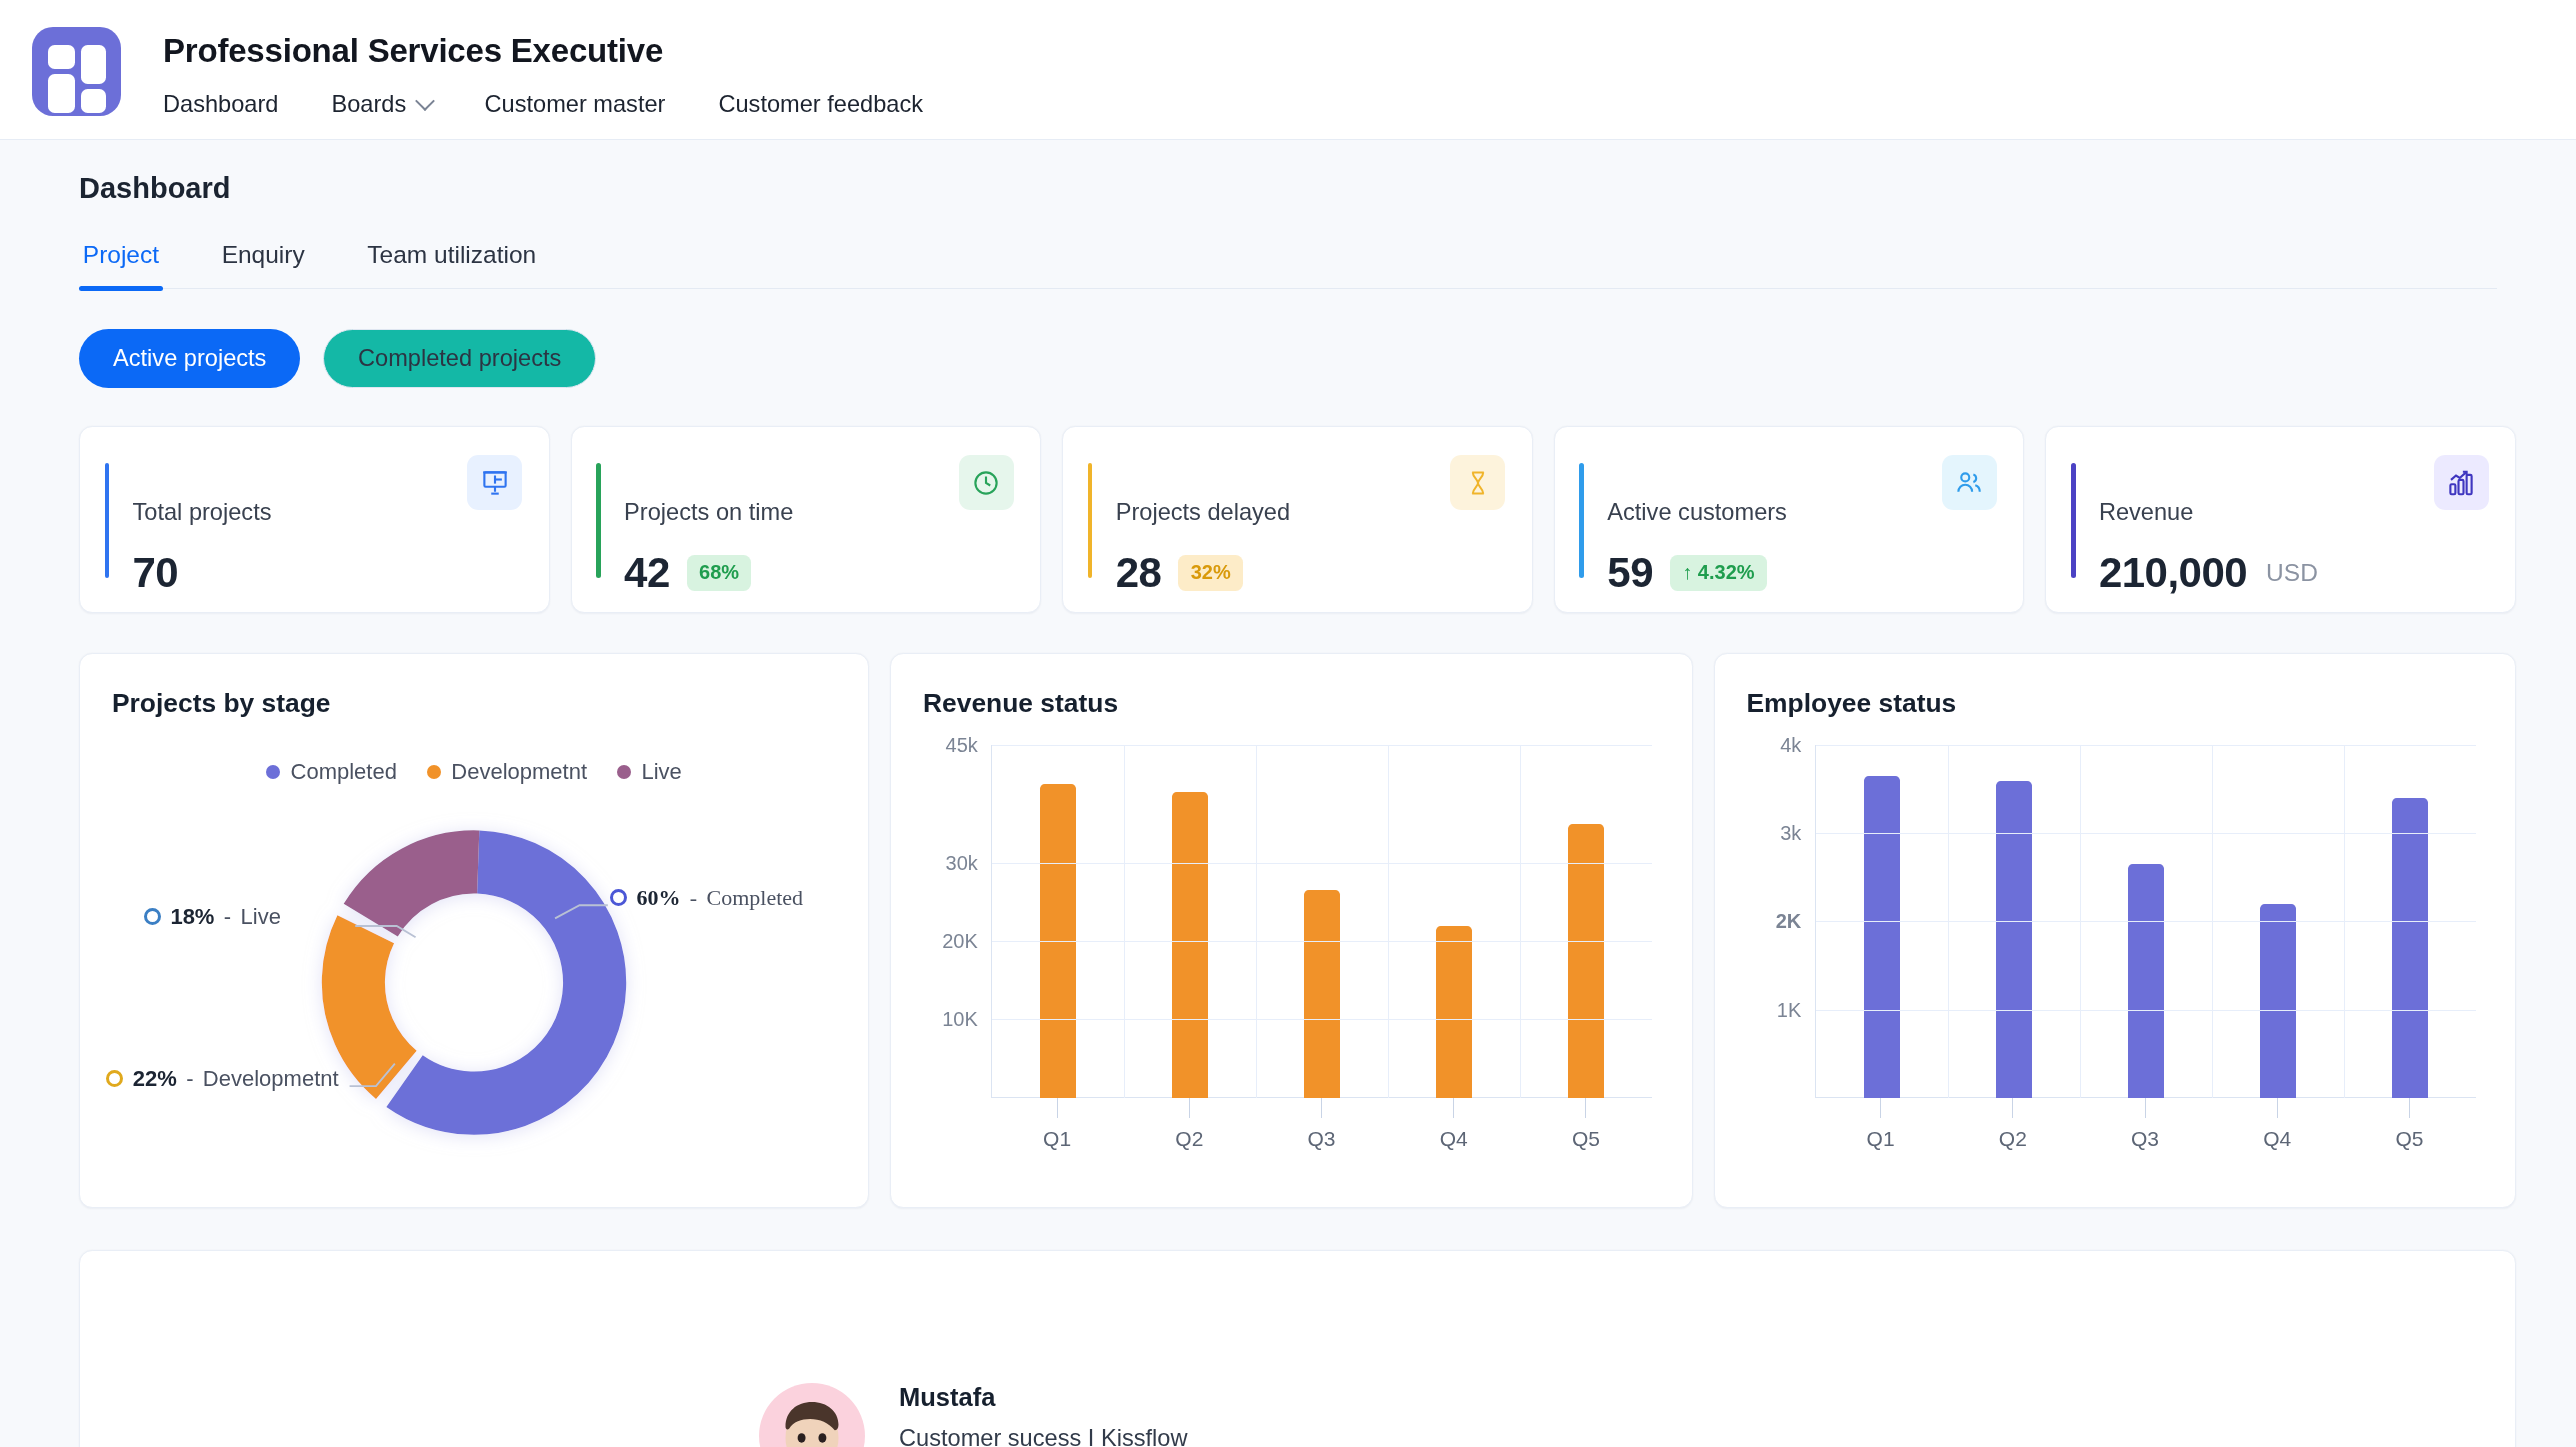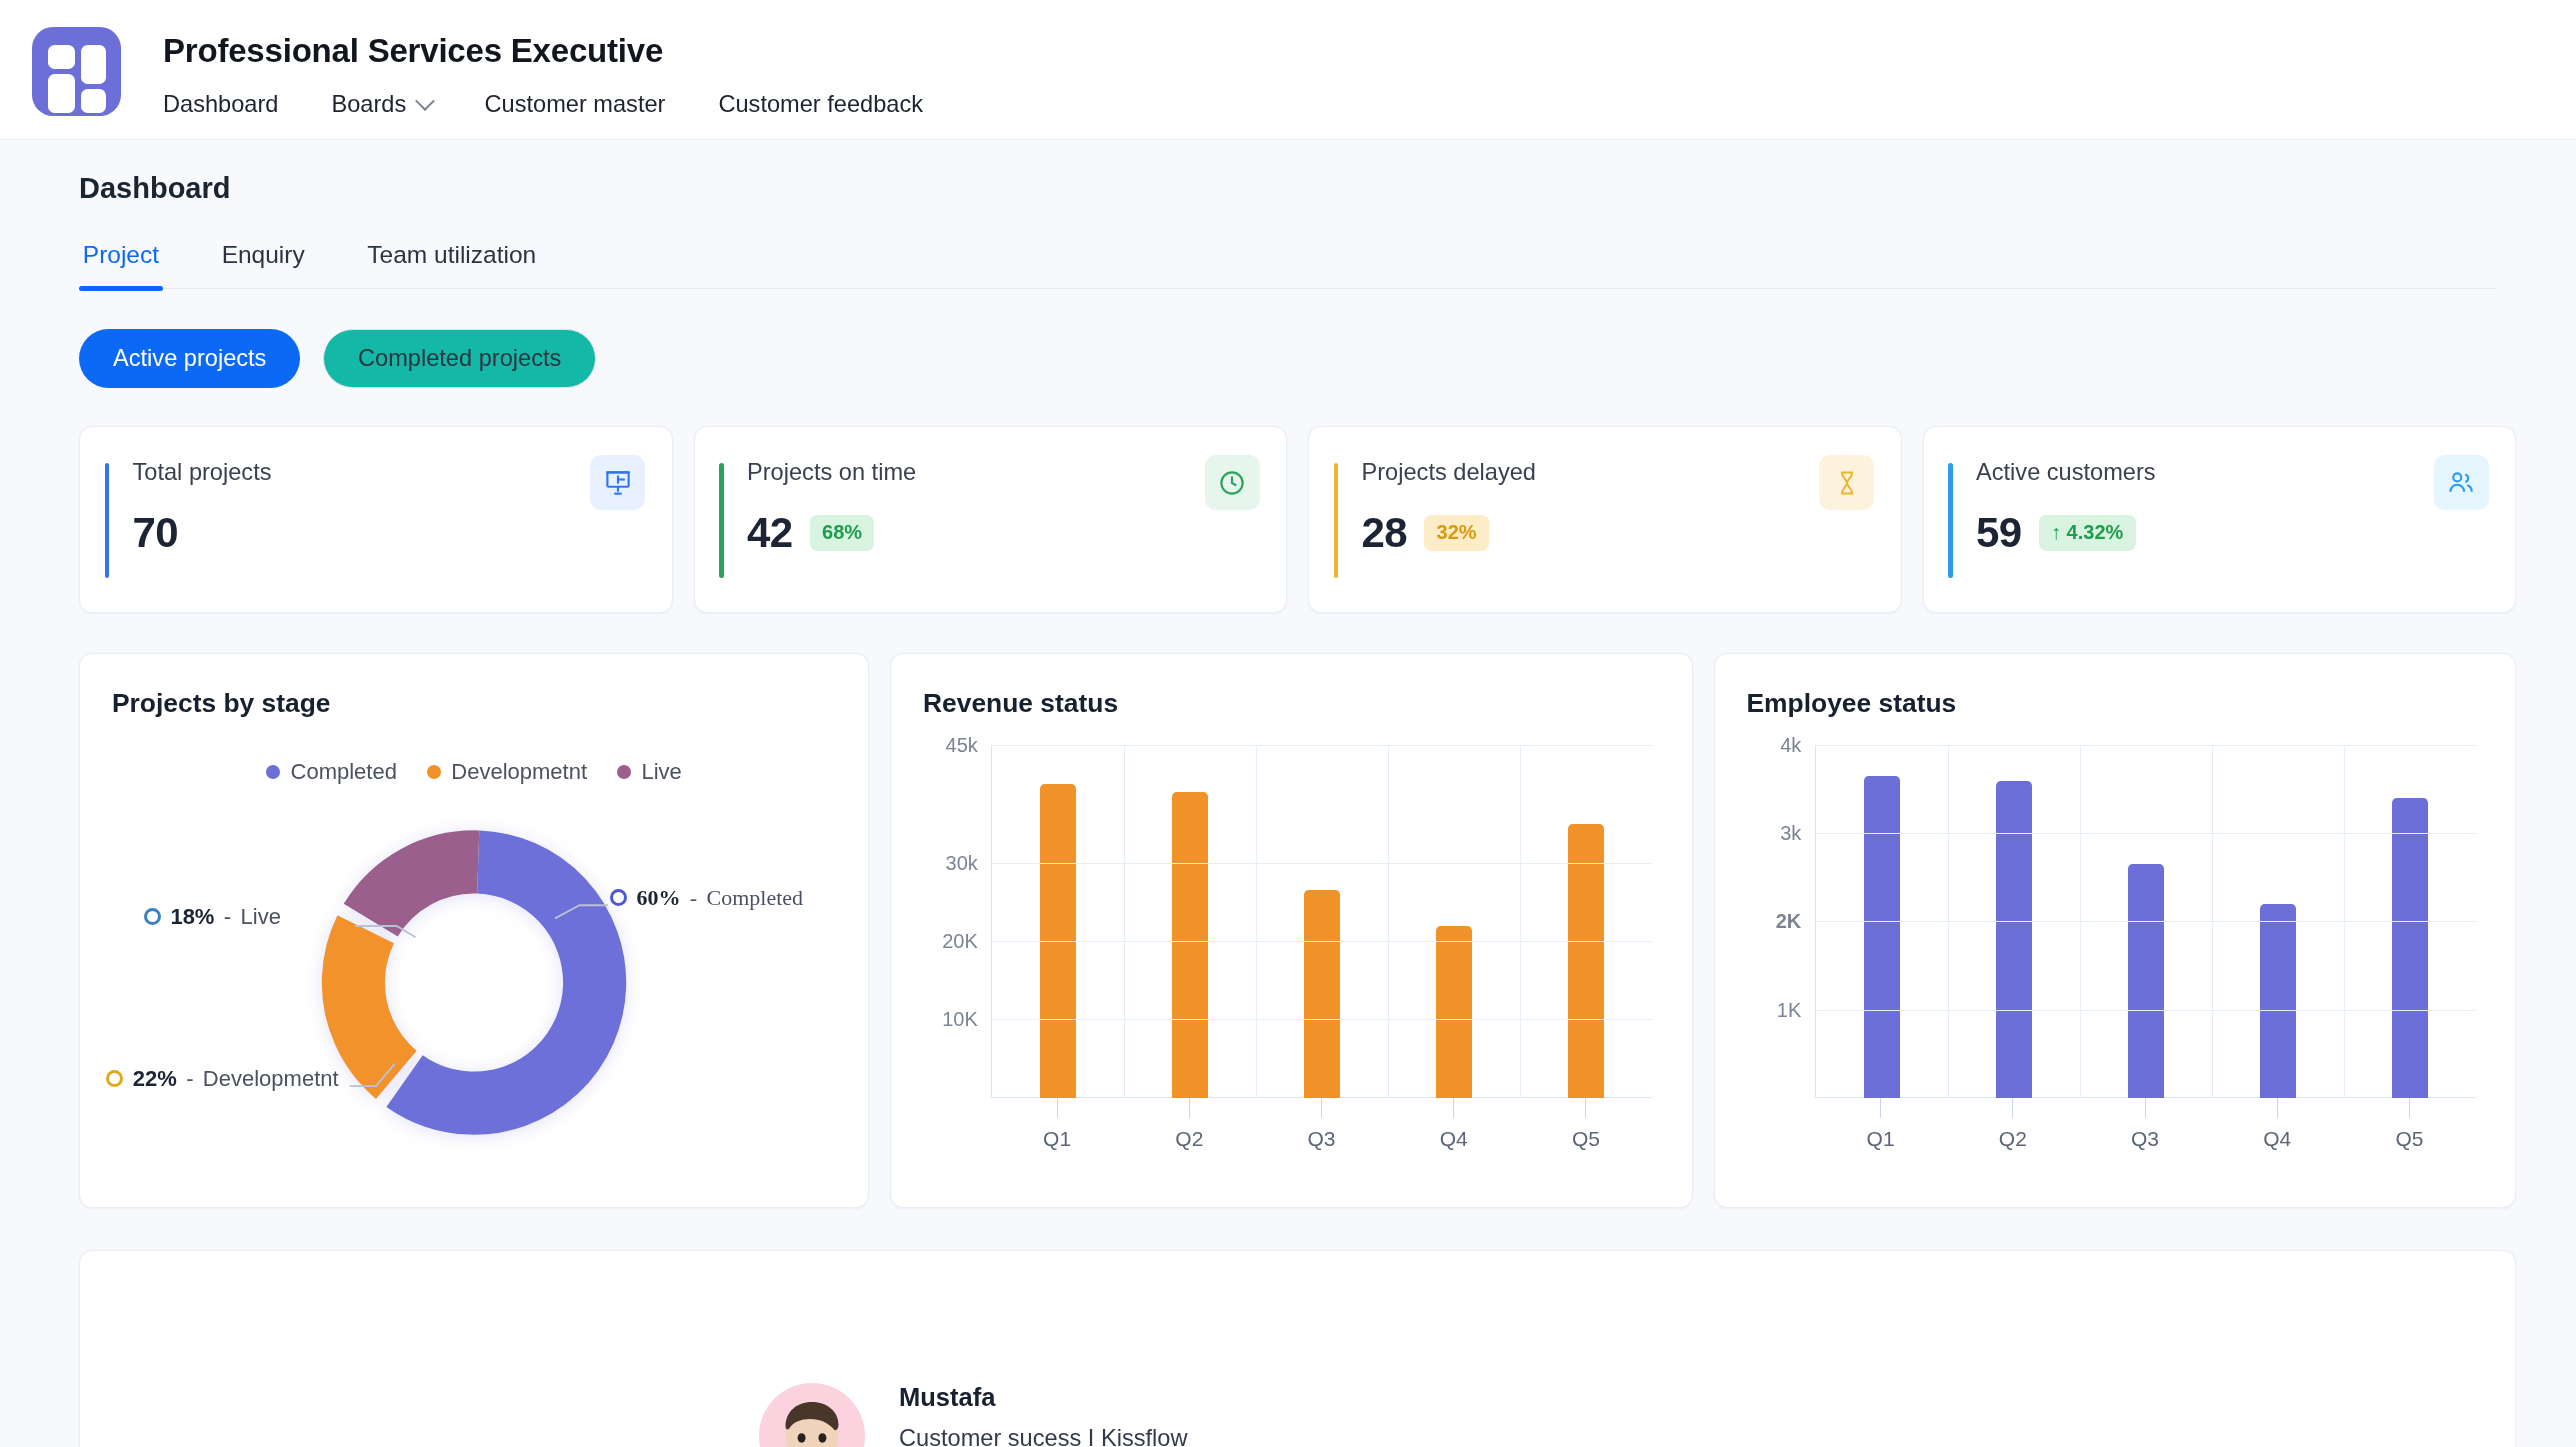--- a/index.html
+++ b/index.html
@@ -69,21 +69,21 @@
 
   
   .kpis { display: flex; gap: 21px; margin-top: 38px; padding-right: 60px; }
   .kpi {
     flex: 1 1 0; background: #ffffff; border-radius: 13.2px; border: 0.9px solid #e9eef6;
     height: 187px; padding: 32px 28px 0 28px; position: relative;
     box-shadow: 0 0.9px 1.9px rgba(25,40,70,.05);
   }
   .kpi .accent { position: absolute; left: 24.5px; top: 36px; width: 4.7px; height: 115px;
                  border-radius: 2.8px; }
-  .kpi .inner { margin-left: 24.5px; }
+  .kpi .inner { margin-left: 24.5px; margin-top: 40px; }
   .kpi .label { font-size: 23.6px; color: #39414f; }
   .kpi .valrow { display: flex; align-items: center; gap: 17px; margin-top: 22.6px; }
   .kpi .value { font-size: 42px; font-weight: bold; color: #1c2533; letter-spacing: -0.5px; }
   .kpi .unit { font-size: 24.5px; color: #8b93a2; font-weight: normal; margin-left: 1.9px;}
   .badge { font-size: 20px; font-weight: bold; padding: 6.6px 12.3px; border-radius: 7.5px;
            white-space: nowrap; }
   .badge.green { background: #d8f3e0; color: #1f9d4e; }
   .badge.amber { background: #fdecc8; color: #d99a0b; }
   .icobox { position: absolute; right: 26.4px; top: 28px; width: 55px; height: 55px;
             border-radius: 11.3px; display: flex; align-items: center; justify-content: center; }
@@ -258,20 +258,39 @@
         </div>
         <div class="inner">
           <div class="label">Active customers</div>
           <div class="valrow">
             <div class="value">59</div>
             <div class="badge green">↑ 4.32%</div>
           </div>
         </div>
       </div>
 
+      <div class="kpi">
+        <div class="accent" style="background:#4b42c4"></div>
+        <div class="icobox" style="background:#eceaff">
+          <svg width="30" height="30" viewBox="0 0 24 24" fill="none" stroke="#3f36c0" stroke-width="1.7">
+            <rect x="3.5" y="13" width="4" height="8" rx="1"></rect>
+            <rect x="10" y="9.5" width="4" height="11.5" rx="1"></rect>
+            <rect x="16.5" y="5.5" width="4" height="15.5" rx="1"></rect>
+            <path d="M4 9.5 8 6l3 2 5-4.5"></path>
+              <path d="M13.5 3h3v3"></path>
+          </svg>
+        </div>
+        <div class="inner">
+          <div class="label">Revenue</div>
+          <div class="valrow">
+            <div class="value">210,000</div>
+            <div class="unit">USD</div>
+          </div>
+        </div>
+      </div>
 
     </div>
 
     <div class="charts">
 
       <div class="card donutcard">
         <h3>Projects by stage</h3>
         <div class="legend">
           <span>
             <i class="dot" style="background:#6c6fd8"></i>

